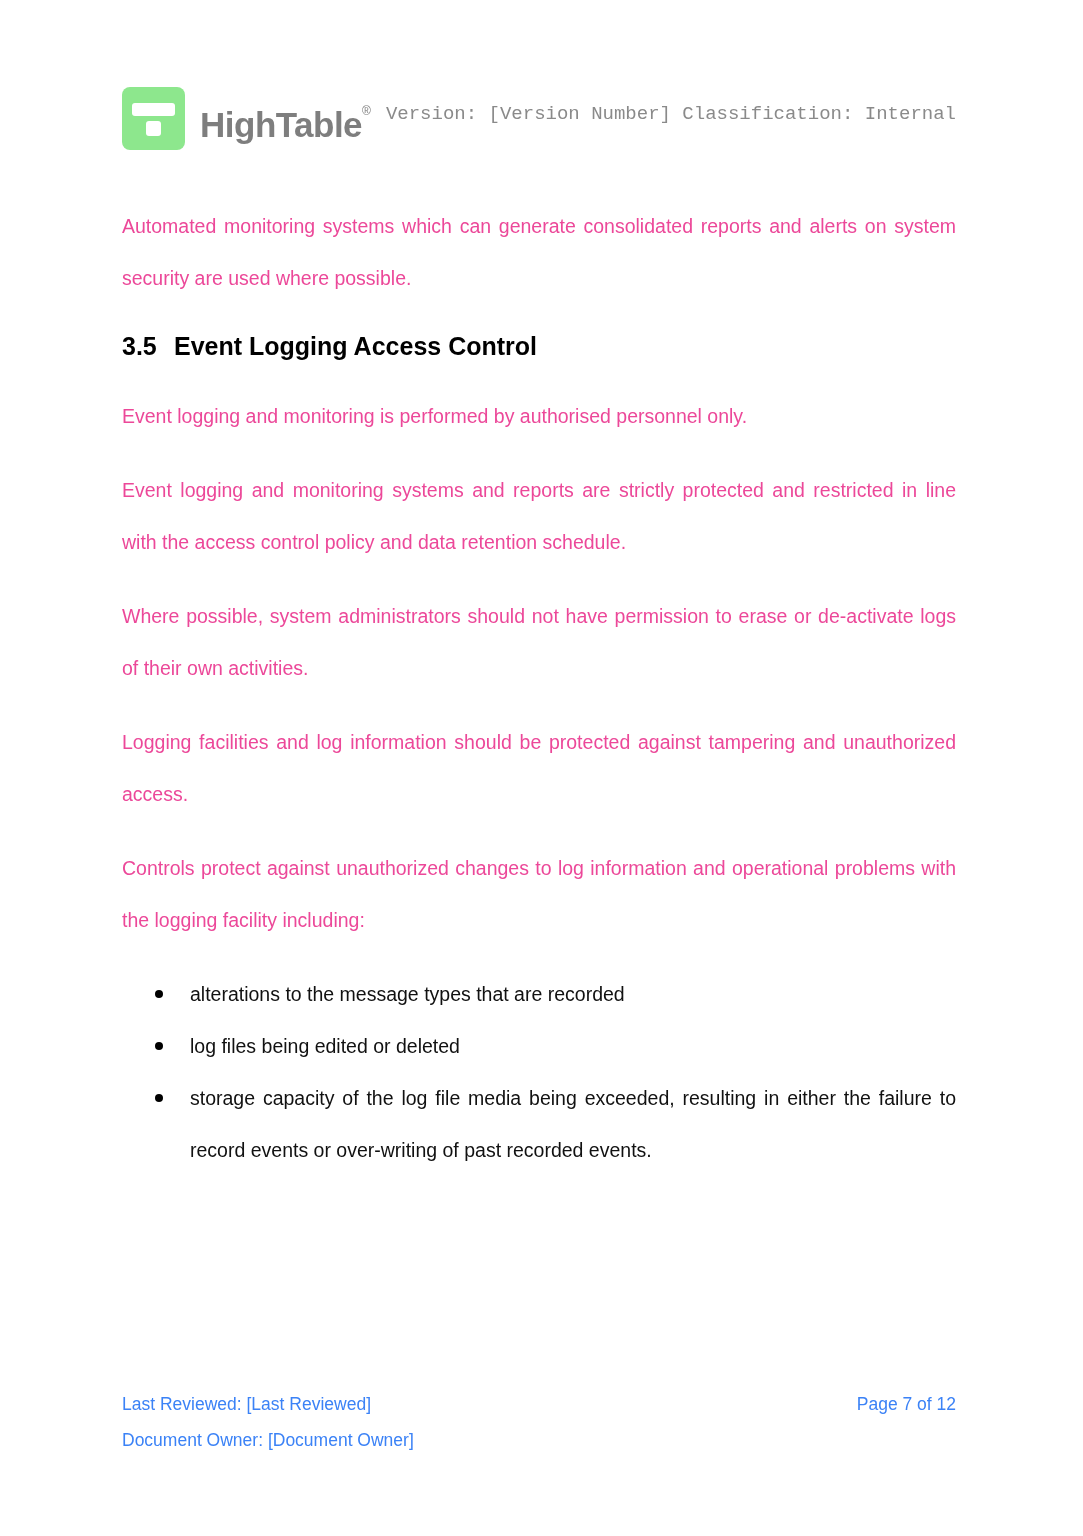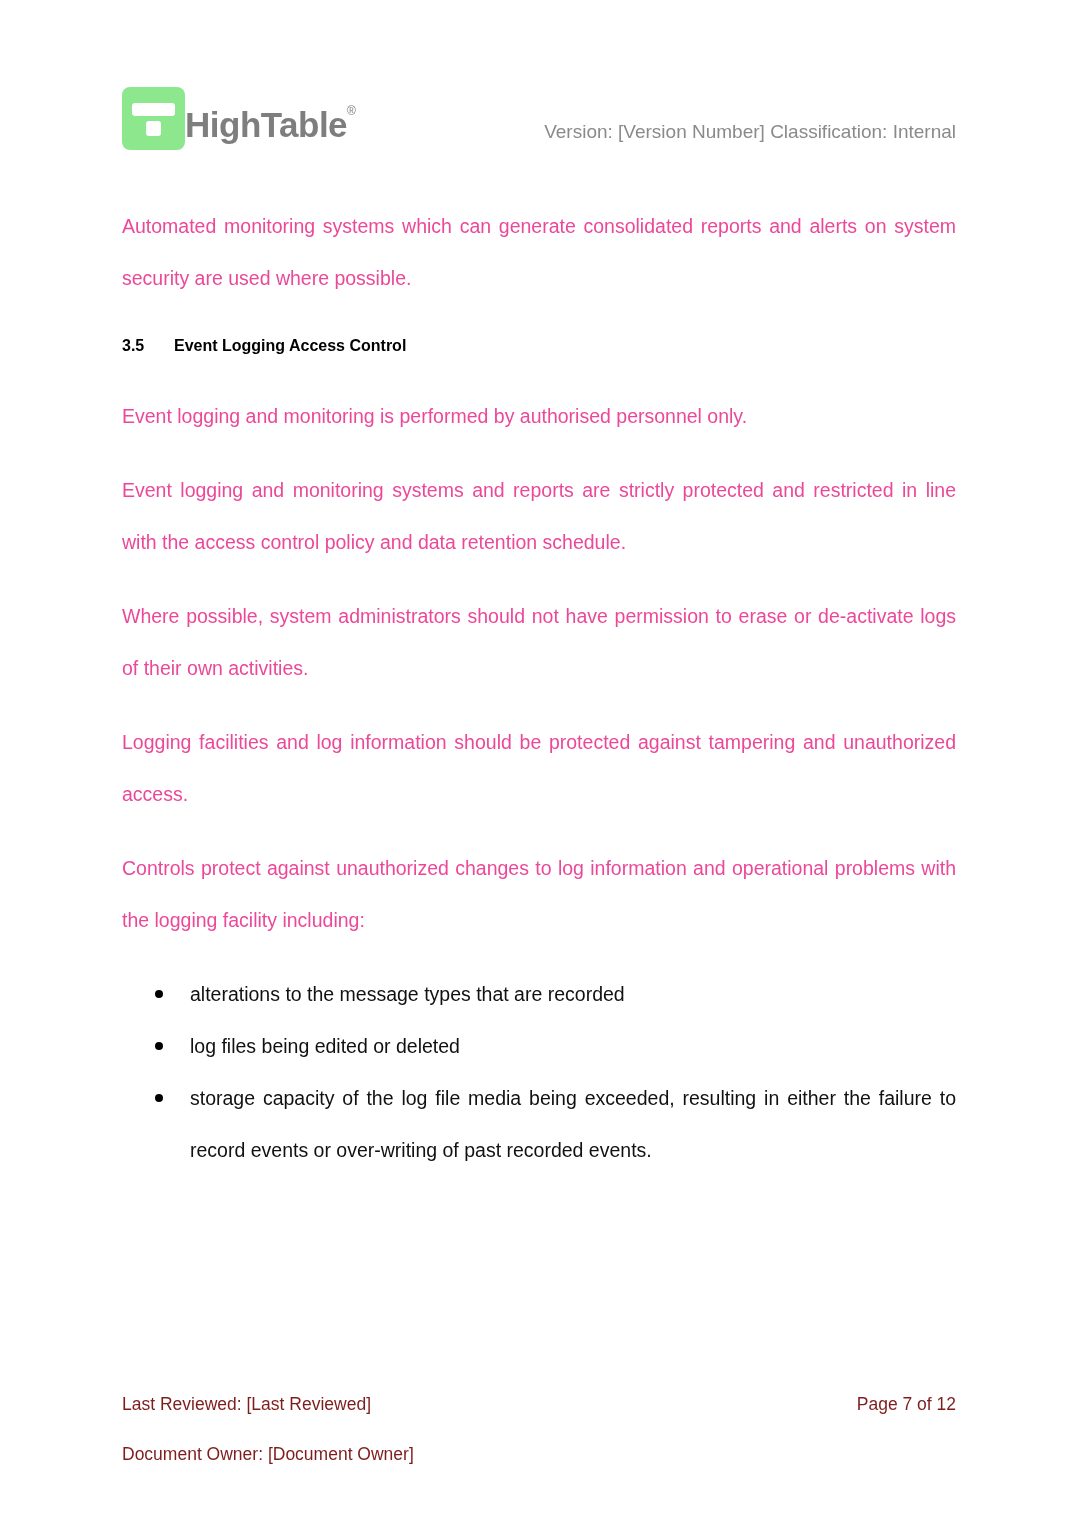--- a/index.html
+++ b/index.html
@@ -21,20 +21,21 @@
   
   .header {
     display: flex;
     justify-content: space-between;
     align-items: flex-start;
     padding-top: 80px;
   }
   .brand {
     display: flex;
     align-items: center;
+    gap: 15px;
   }
   .logo-icon {
     position: relative;
     width: 63px;
     height: 63px;
     background: #8DE78D;
     border-radius: 8px;
     flex: 0 0 auto;
   }
   .logo-icon .bar {
@@ -64,35 +65,35 @@
     vertical-align: 22px;
     font-weight: 400;
   }
   .head-right {
     text-align: right;
     color: #8A8A8A;
     font-size: 19px;
     padding-top: 4px;
   }
   .doc-title { line-height: 22px; }
-  .version-line { line-height: 22px; margin-top: 37px; }
+  .version-line { line-height: 22px; margin-top: 19px; font-family: Liberation Mono, monospace; }
 
   
   .content { margin-top: 0; }
   .content p {
     font-size: 19.5px;
     line-height: 52px;
     text-align: justify;
     color: #ec4899;
     margin: 0 0 22px 0;
   }
   .content p.first { margin-top: 44px; }
   h2.section-heading {
     display: flex;
-    font-size: 16px;
+    font-size: 25px;
     font-weight: 700;
     color: #000000;
     line-height: 32px;
     margin: 26px 0 28px 0;
   }
   h2 .h-num { width: 52px; flex: 0 0 auto; }
   ul.bullets {
     list-style: none;
     margin: 14px 0 0 0;
     padding-left: 68px;
@@ -114,30 +115,30 @@
     background: #000000;
     border-radius: 50%;
   }
 
   
   .footer {
     position: absolute;
     left: 122px;
     right: 127px;
     top: 1394px;
-    color: #7f1d1d;
+    color: #3b82f6;
     font-size: 17.5px;
   }
   .footer .row1 {
     display: flex;
     justify-content: space-between;
     line-height: 20px;
   }
   .footer .row2 {
-    margin-top: 30px;
+    margin-top: 16px;
     line-height: 20px;
   }
 </style>
 </head>
 <body>
 
 <div class="page">
 
   <div class="header">
     <div class="brand">

